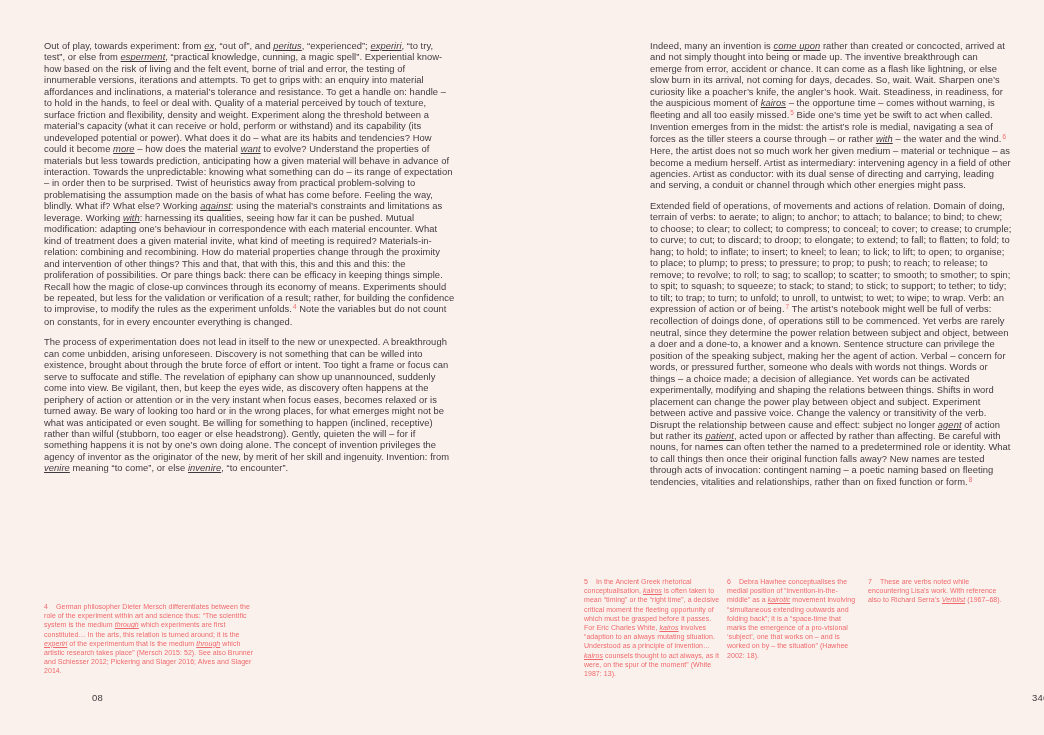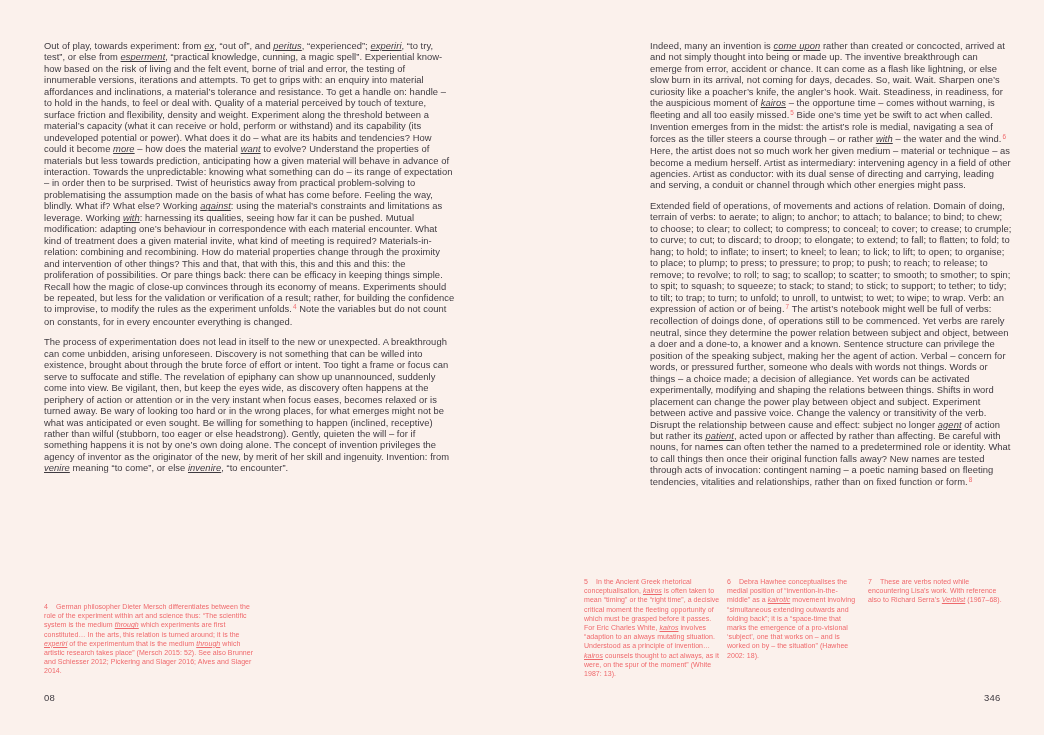--- a/index.html
+++ b/index.html
@@ -55,20 +55,21 @@
   .fn-7{ left:868px; top:577px; width:142px; }
   .fn-num{
     display:inline-block;
     margin-right:8px;
   }
   .folio{
     position:absolute;
     font-size:9.5px;
     color:var(--ink);
     letter-spacing:0.2px;
+    margin-left:48px;
   }
   .folio-left{ left:44px;  top:692px; }
   .folio-right{ left:984px; top:692px; }
 </style>
 </head>
 <body>
 
 <div class="spread">
 
   <section>

